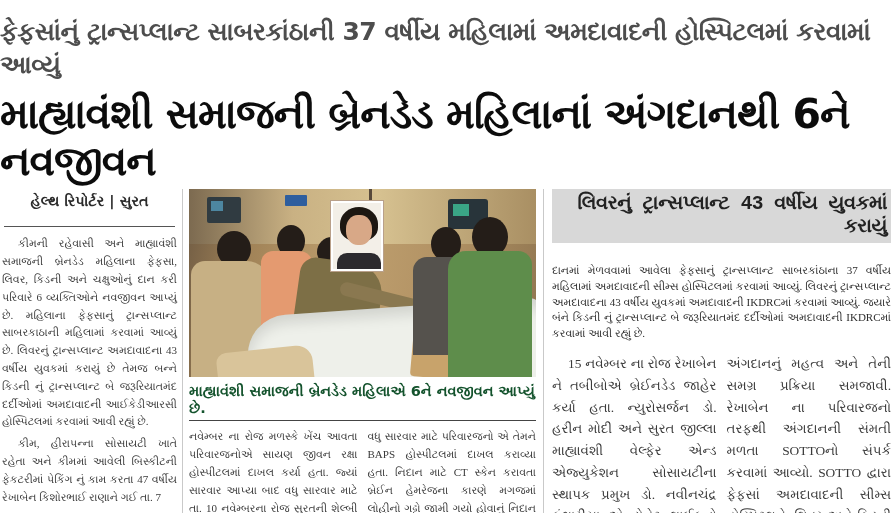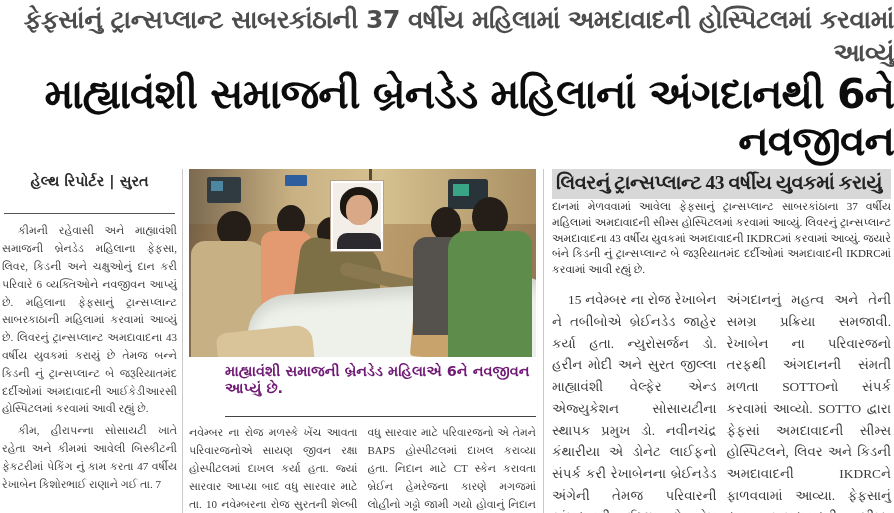--- a/index.html
+++ b/index.html
@@ -2,39 +2,39 @@
 <html><head>
 <meta charset="utf-8">
 <style>
   * { box-sizing: border-box; margin: 0; padding: 0; }
   html, body { width: 894px; height: 513px; background: #ffffff; overflow: hidden; }
   body { font-family: "Liberation Serif", "DejaVu Serif", serif; color: #333; }
 
   .page { width: 894px; height: 513px; position: relative; background: #fff; }
 
   
-  .header { text-align: right; padding-top: 4px; }
+  .header { text-align: left; padding-top: 16px; }
   .kicker {
     font-family: "DejaVu Sans", "Liberation Sans", sans-serif;
     font-size: 25px; font-weight: 700; color: #4d4d4d;
     letter-spacing: -0.5px; line-height: 1.3;
   }
   .headline {
     font-family: "DejaVu Sans", "Liberation Sans", sans-serif;
     font-size: 41px; font-weight: 800; color: #0c0c0c;
-    letter-spacing: -1px; line-height: 1.15; margin-top: 2px;
+    letter-spacing: -1px; line-height: 1.15; margin-top: 10px;
   }
 
   
   .grid { display: flex; width: 894px; height: 405px; margin-top: 4px; }
 
   .col-left { width: 183px; padding: 0 5px 0 2px; border-right: 1px solid #c9c9c9; }
   .byline {
     text-align: center; font-weight: 700; font-size: 14.5px; color: #2b2b2b;
-    padding: 4px 0 23px; border-bottom: 1.5px solid #555; margin: 0 2px 8px;
+    padding: 4px 0 16px; border-bottom: 1.5px solid #555; margin: 0 2px 8px;
     font-family: "DejaVu Sans", sans-serif;
   }
   .bodytext {
     font-size: 11px; line-height: 1.62; text-align: justify; color: #3a3a3a;
   }
   .p-indent { text-indent: 16px; }
 
   .col-mid { width: 360px; padding: 0 7px 0 6px; }
   .photo {
     position: relative; width: 347px; height: 188px; overflow: hidden;
@@ -74,31 +74,31 @@
   .rail-right { right: 54px; top: 138px; width: 70px; height: 52px; background: #c8a36b; border-radius: 14px 18px 4px 4px; transform: rotate(5deg); }
 
   .inset { left: 142px; top: 12px; width: 52px; height: 70px; background: #f3efe8;
     border: 2px solid #fff; outline: 1px solid #b9a08a; }
   .inset .hair { position: absolute; left: 7px; top: 4px; width: 38px; height: 34px; background: #1d1712; border-radius: 50% 50% 40% 40%; }
   .inset .face { position: absolute; left: 13px; top: 12px; width: 26px; height: 30px; background: #d8a887; border-radius: 45%; }
   .inset .shoulders { position: absolute; left: 4px; bottom: 0; width: 44px; height: 16px; background: #2c2a2e; border-radius: 10px 10px 0 0; }
 
   .caption {
     font-family: "DejaVu Sans", sans-serif;
-    font-weight: 700; font-size: 14.5px; color: #701a75; padding: 6px 0 19px;
-    border-bottom: 1.5px solid #444; margin-bottom: 7px; margin-left: 36px;
+    font-weight: 700; font-size: 14.5px; color: #14532d; padding: 6px 0 3px;
+    border-bottom: 1.5px solid #444; margin-bottom: 7px;
   }
   .mid-cols { display: flex; gap: 10px; }
   .mid-cols .bodytext { width: 50%; }
 
   .col-right { width: 351px; padding: 0 3px 0 8px; border-left: 1px solid #c9c9c9; }
   .subhead {
-    font-family: Liberation Serif, serif;
+    font-family: Liberation Mono, monospace;
     background: #d8d8d8; color: #222; font-weight: 700; font-size: 19.5px;
-    text-align: left; padding: 3px 4px 5px; letter-spacing: -0.5px; margin-bottom: 0;
+    text-align: right; padding: 3px 4px 5px; letter-spacing: -0.5px; margin-bottom: 20px;
   }
   .intro {
     font-size: 11px; line-height: 1.42; text-align: justify; color: #2e2e2e;
     border-bottom: 0; padding-bottom: 8px;
   }
   .right-cols { display: flex; gap: 10px; margin-top: 4px; }
   .right-cols .bodytext { width: 50%; font-size: 13.4px; }
 </style>
 </head>
 <body>

